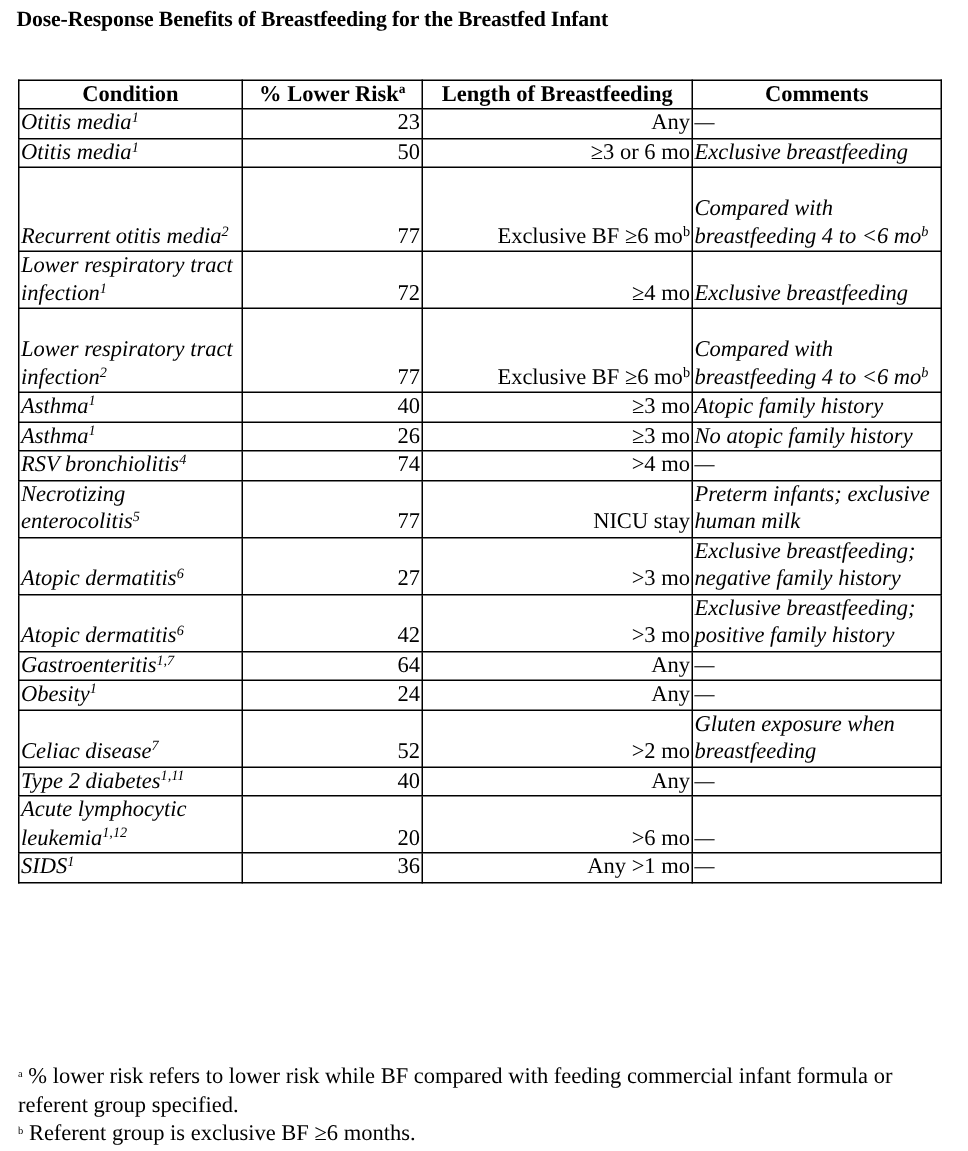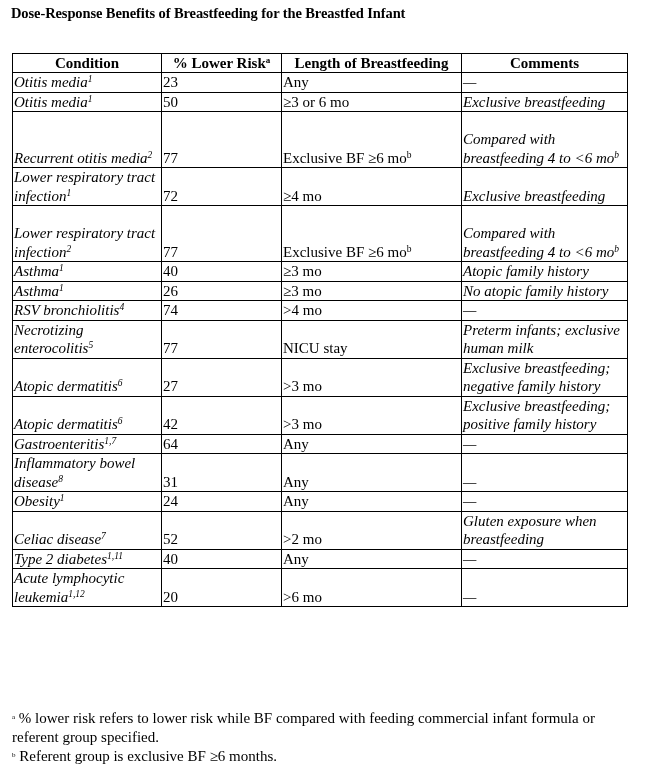--- a/index.html
+++ b/index.html
@@ -46,21 +46,21 @@
       overflow: hidden;
       white-space: normal;
     }
     table.dr th {
       font-weight: bold;
       text-align: center;
       height: 18px;
       line-height: 18px;
     }
     table.dr td.num, table.dr td.len {
-      text-align: left;
+      text-align: right;
     }
     table.dr td.cond, table.dr td.com {
       text-align: left;
       font-style: italic;
     }
     sup {
       font-size: 9.5px;
       line-height: 0;
       vertical-align: 5px;
     }
@@ -165,26 +165,20 @@
         <td class="num"><span>42</span></td>
         <td class="len"><span>&gt;3 mo</span><sup></sup></td>
         <td class="com"><span>Exclusive breastfeeding; positive family history</span><sup></sup></td>
       </tr>
       <tr style="height: 19px;">
         <td class="cond"><span>Gastroenteritis</span><sup>1,7</sup></td>
         <td class="num"><span>64</span></td>
         <td class="len"><span>Any</span><sup></sup></td>
         <td class="com"><span>—</span><sup></sup></td>
       </tr>
-      <tr style="height: 37px;">
-        <td class="cond"><span>Inflammatory bowel disease</span><sup>8</sup></td>
-        <td class="num"><span>31</span></td>
-        <td class="len"><span>Any</span><sup></sup></td>
-        <td class="com"><span>—</span><sup></sup></td>
-      </tr>
       <tr style="height: 19px;">
         <td class="cond"><span>Obesity</span><sup>1</sup></td>
         <td class="num"><span>24</span></td>
         <td class="len"><span>Any</span><sup></sup></td>
         <td class="com"><span>—</span><sup></sup></td>
       </tr>
       <tr style="height: 38px;">
         <td class="cond"><span>Celiac disease</span><sup>7</sup></td>
         <td class="num"><span>52</span></td>
         <td class="len"><span>&gt;2 mo</span><sup></sup></td>
@@ -195,19 +189,25 @@
         <td class="num"><span>40</span></td>
         <td class="len"><span>Any</span><sup></sup></td>
         <td class="com"><span>—</span><sup></sup></td>
       </tr>
       <tr style="height: 37px;">
         <td class="cond"><span>Acute lymphocytic leukemia</span><sup>1,12</sup></td>
         <td class="num"><span>20</span></td>
         <td class="len"><span>&gt;6 mo</span><sup></sup></td>
         <td class="com"><span>—</span><sup></sup></td>
       </tr>
+      <tr style="height: 19px;">
+        <td class="cond"><span>SIDS</span><sup>1</sup></td>
+        <td class="num"><span>36</span></td>
+        <td class="len"><span>Any &gt;1 mo</span><sup></sup></td>
+        <td class="com"><span>—</span><sup></sup></td>
+      </tr>
     </tbody>
 </table>
 
 <div class="footnotes">
   <div><span class="fn-mark">a</span><span> % lower risk refers to lower risk while BF compared with feeding commercial infant formula or referent group specified.</span></div>
   <div><span class="fn-mark">b</span><span> Referent group is exclusive BF ≥6 months.</span></div>
 </div>
 
 </body></html>

